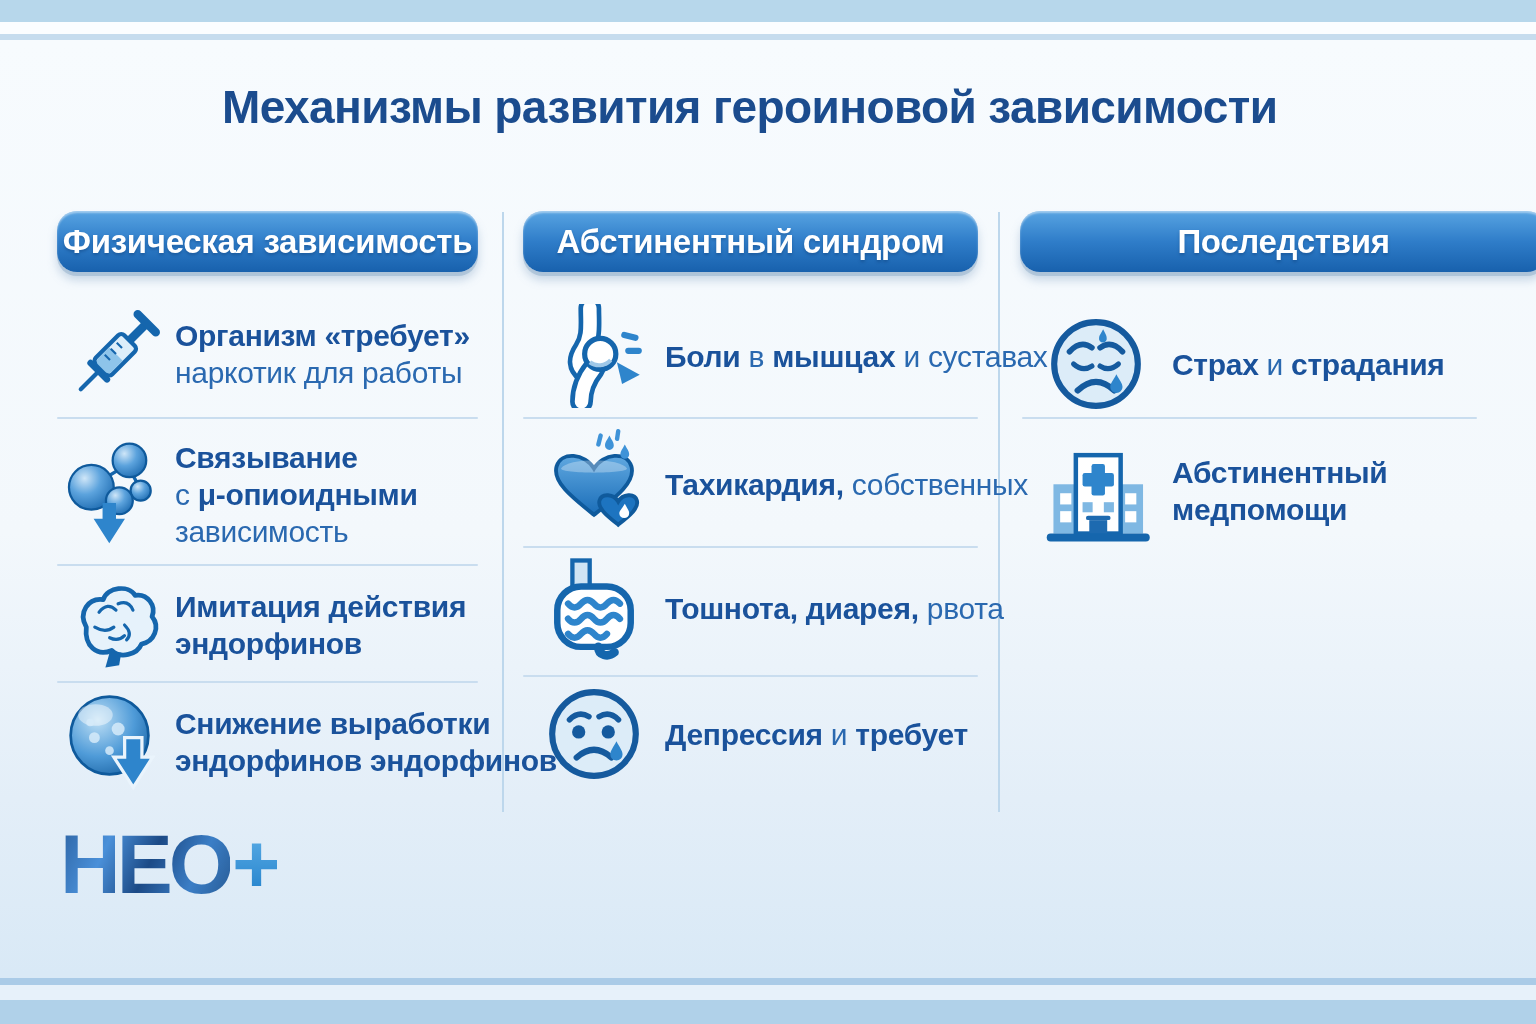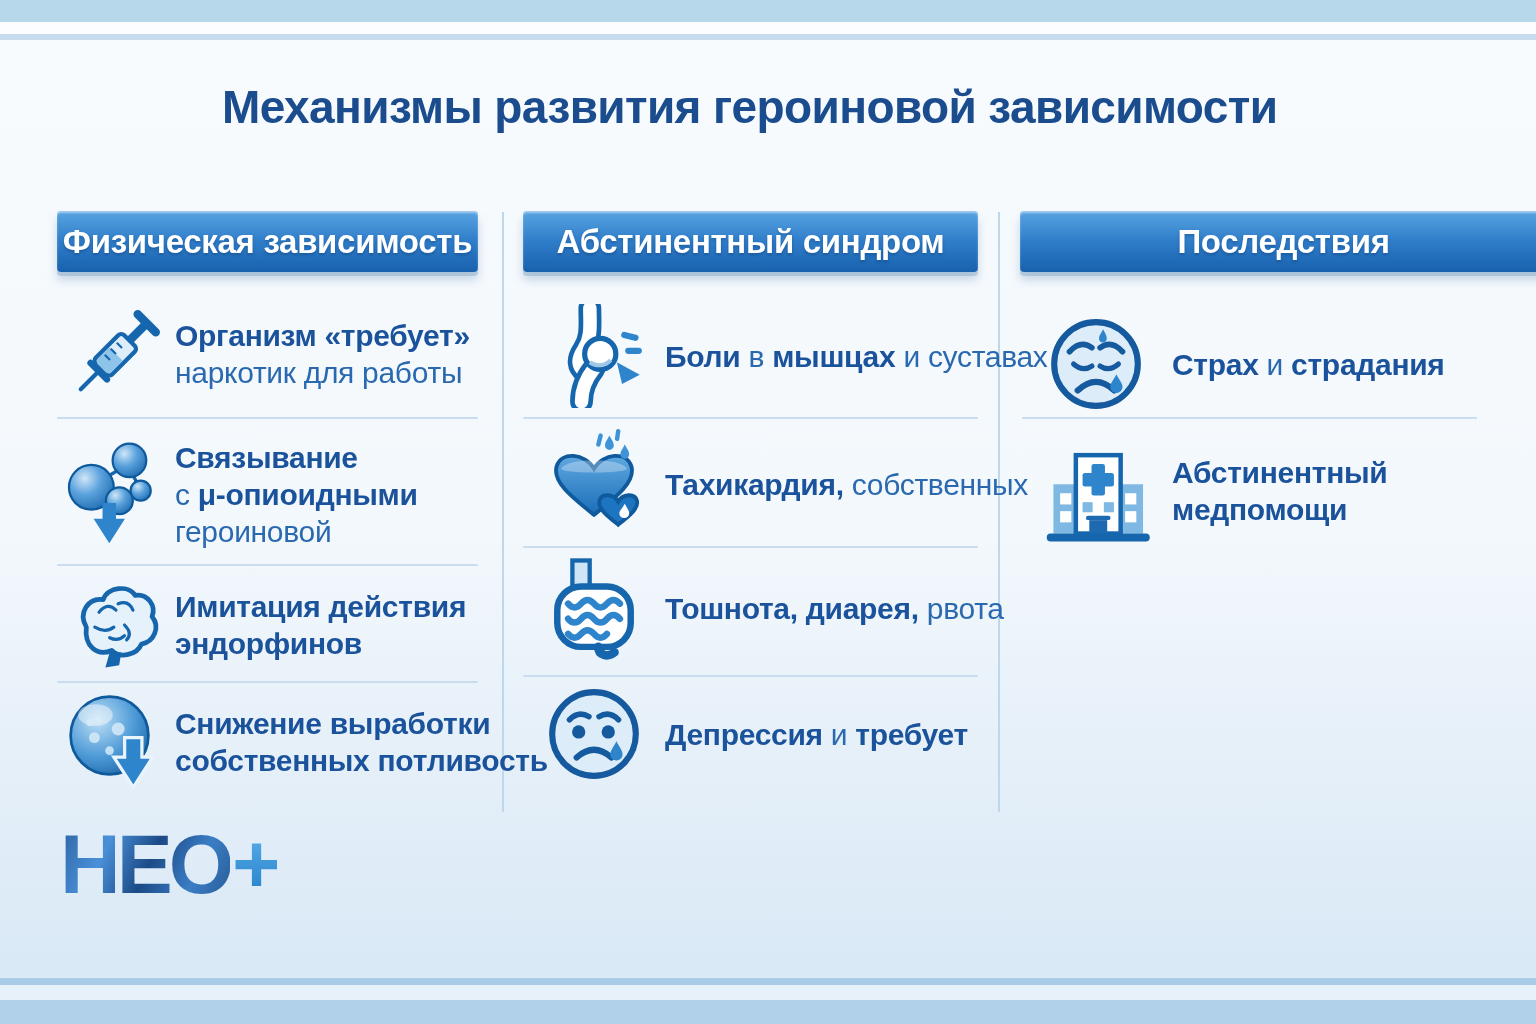--- a/index.html
+++ b/index.html
@@ -12,21 +12,21 @@
   .band-top{position:absolute;left:0;top:0;width:1536px;height:22px;background:#b7d7eb;}
   .strip-top{position:absolute;left:0;top:22px;width:1536px;height:12px;background:#fbfdff;}
   .line-top{position:absolute;left:0;top:34px;width:1536px;height:6px;background:#c6dcee;}
   .line-bottom{position:absolute;left:0;top:978px;width:1536px;height:7px;background:#aacbe7;}
   .strip-bottom{position:absolute;left:0;top:985px;width:1536px;height:15px;background:#e7f1fa;}
   .band-bottom{position:absolute;left:0;top:1000px;width:1536px;height:24px;background:#b0d1e9;}
 
   #title{position:absolute;left:222px;top:80px;margin:0;font-size:46px;font-weight:700;
     color:#1b4c8e;letter-spacing:-0.6px;}
 
-  .colhdr{position:absolute;top:211px;height:61px;border-radius:4px;
+  .colhdr{position:absolute;top:211px;height:61px;border-radius:20px;
     background:linear-gradient(180deg,#58a4e2 0%,#2f7dc9 50%,#1861ad 100%);
     color:#fff;font-size:33px;font-weight:700;display:flex;align-items:center;justify-content:center;
     box-shadow:0 4px 0 rgba(140,170,200,.45),0 8px 10px rgba(110,145,185,.35),inset 0 2px 2px rgba(255,255,255,.45);
     text-shadow:0 2px 3px rgba(10,50,100,.35);letter-spacing:-0.3px;}
   #hdr1{left:57px;width:421px;}
   #hdr2{left:523px;width:455px;}
   #hdr3{left:1020px;width:527px;}
 
   .vdiv{position:absolute;top:212px;height:600px;width:2px;background:#bdd7ec;}
   .hdiv{position:absolute;height:2px;background:#c9ddef;border-radius:1px;}
@@ -215,21 +215,21 @@
 
   <div class="item" style="left:57px;top:428px;width:421px;height:132px">
     <div class="ic" style="width:118px">
       <svg viewBox="0 0 100 100" style="width:112px;height:112px">
           <use href="#sym-molecules"></use>
         </svg>
     </div>
     <div class="txt">
         <div class="ln"><span class="b">Связывание</span></div>
         <div class="ln"><span>с </span><span class="b">μ-опиоидными</span></div>
-        <div class="ln"><span>героиновой</span></div>
+        <div class="ln"><span>зависимость</span></div>
       </div>
   </div>
   <div class="hdiv" style="left:57px;top:564px;width:421px"></div>
 
   <div class="item" style="left:57px;top:575px;width:421px;height:100px">
     <div class="ic" style="width:118px">
       <svg viewBox="0 0 100 100" style="width:106px;height:106px">
           <use href="#sym-brain"></use>
         </svg>
     </div>
@@ -241,21 +241,21 @@
   <div class="hdiv" style="left:57px;top:681px;width:421px"></div>
 
   <div class="item" style="left:57px;top:690px;width:421px;height:104px">
     <div class="ic" style="width:118px">
       <svg viewBox="0 0 100 100" style="width:108px;height:108px">
           <use href="#sym-sphere"></use>
         </svg>
     </div>
     <div class="txt">
         <div class="ln"><span class="b">Снижение выработки</span></div>
-        <div class="ln"><span class="b">собственных потливость</span></div>
+        <div class="ln"><span class="b">эндорфинов эндорфинов</span></div>
       </div>
   </div>
 
   <div class="item" style="left:523px;top:300px;width:455px;height:112px">
     <div class="ic" style="width:142px">
       <svg viewBox="0 0 100 100" style="width:104px;height:104px">
           <use href="#sym-joint"></use>
         </svg>
     </div>
     <div class="txt">

